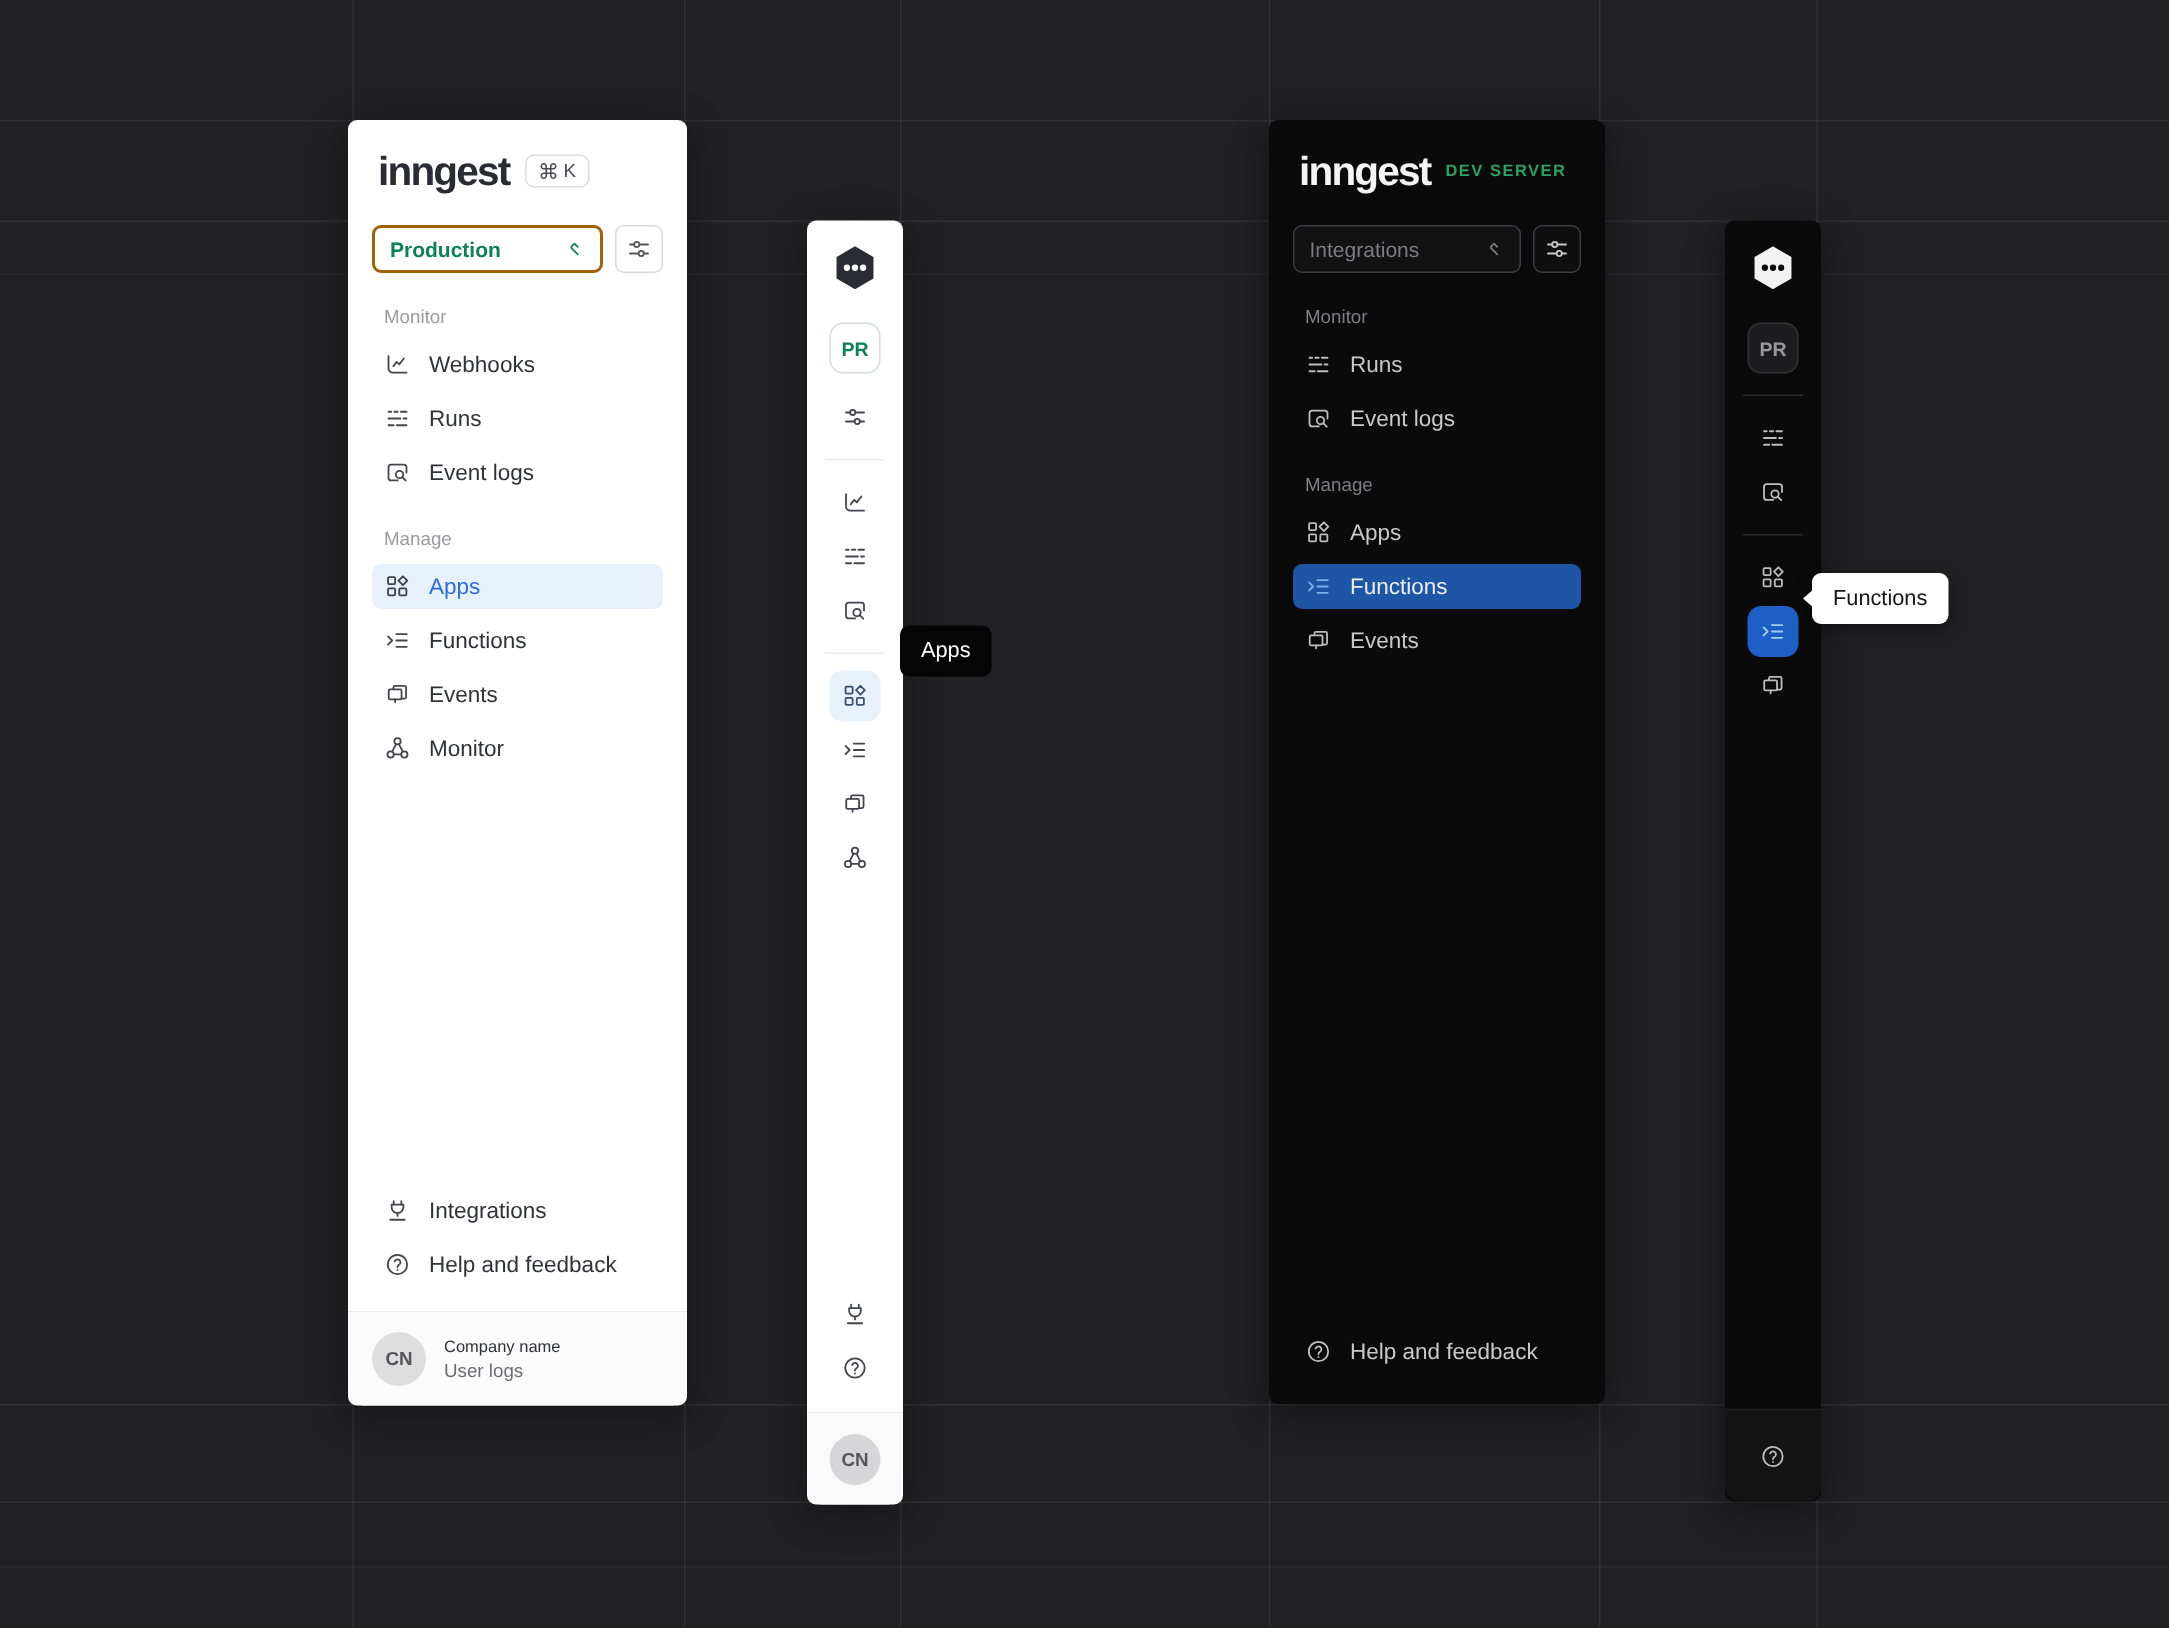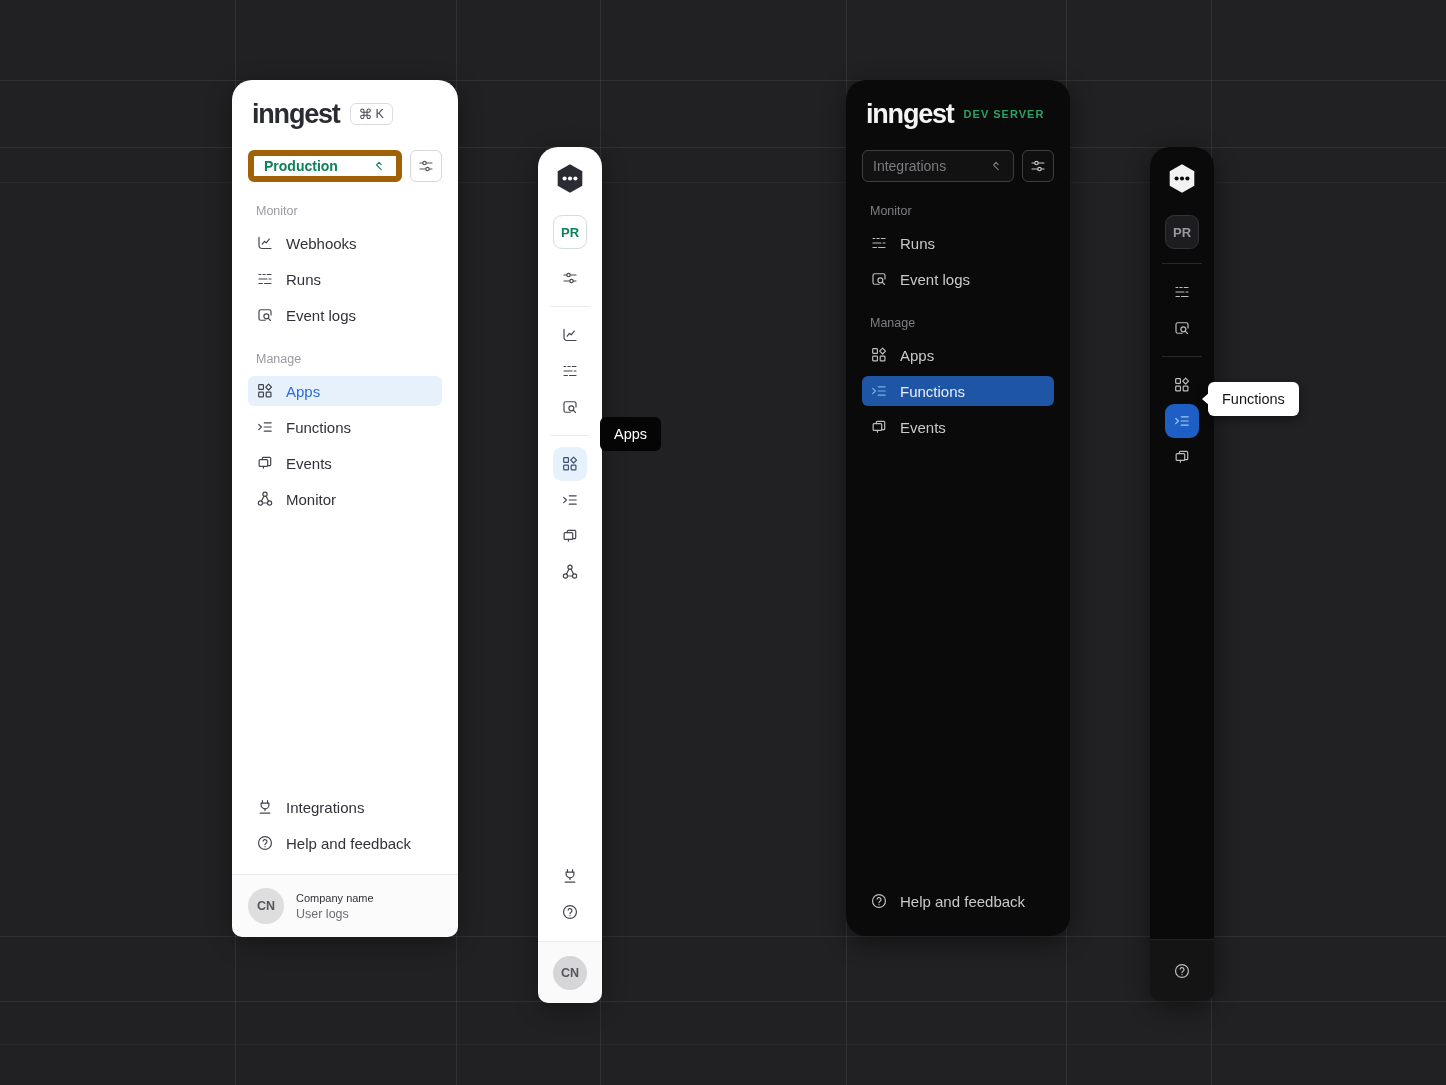--- a/index.html
+++ b/index.html
@@ -10,41 +10,41 @@
     font-family:"Liberation Sans", sans-serif;
     -webkit-font-smoothing:antialiased;
   }
   
   .gridline { position:absolute; background:rgba(255,255,255,0.075); }
   .gridline.v { top:0; bottom:0; width:1px; }
   .gridline.h { left:0; right:0; height:1px; }
   .gridline.faint { background:rgba(255,255,255,0.04); }
 
   
-  .panel { position:absolute; border-radius:20px; display:flex; flex-direction:column; }
+  .panel { position:absolute; border-radius:6px; display:flex; flex-direction:column; }
   .panel.light { --panel-bg:#ffffff; background:var(--panel-bg); color:#31313a;
                  box-shadow:0 6px 24px rgba(0,0,0,0.35); }
   .panel.dark  { --panel-bg:#0a0a0a; background:var(--panel-bg); color:#cbcbcb;
                  box-shadow:0 6px 24px rgba(0,0,0,0.45); }
 
   
   .sidebar { padding:20px 16px 0 16px; }
   .brand-row { display:flex; align-items:center; gap:10px; padding:0 4px; height:28px; }
   .wordmark { font-size:27px; font-weight:800; letter-spacing:-1.2px; line-height:1; }
   .light .wordmark { color:#2b2b33; }
   .dark  .wordmark { color:#f4f4f4; }
   .cmdk { display:inline-flex; align-items:center; gap:3px; border:1px solid #dcdce0;
           border-radius:6px; padding:2px 8px; font-size:12.5px; color:#4a4a52; height:22px; }
   .cmdk .cmd-sym { font-size:14px; }
   .dev-badge { font-size:11px; font-weight:800; letter-spacing:1px; color:#2da164; }
 
   .env-row { display:flex; gap:8px; margin-top:22px; }
   .env-select { flex:1; height:32px; border-radius:6px; display:flex; align-items:center;
                 justify-content:space-between; padding:0 10px; font-size:14px; font-weight:700; }
-  .light .env-select { border:6px solid #a16207; color:#0d8157; background:#fff; }
+  .light .env-select { border:2px solid #a16207; color:#0d8157; background:#fff; }
   .dark  .env-select { border:1px solid #3e3e42; color:#7b7b80; background:#121212; font-weight:400; }
   .icon-btn-sq { width:32px; height:32px; border-radius:6px; display:flex; align-items:center;
                  justify-content:center; }
   .light .icon-btn-sq { border:1px solid #d8d8dc; color:#55555e; background:#fff; }
   .dark  .icon-btn-sq { border:1px solid #3e3e42; color:#c9c9c9; background:#0f0f0f; }
 
   .section-label { font-size:12.5px; margin:22px 8px 10px 8px; }
   .light .section-label { color:#9a9aa2; }
   .dark  .section-label { color:#7e7e85; }
 

